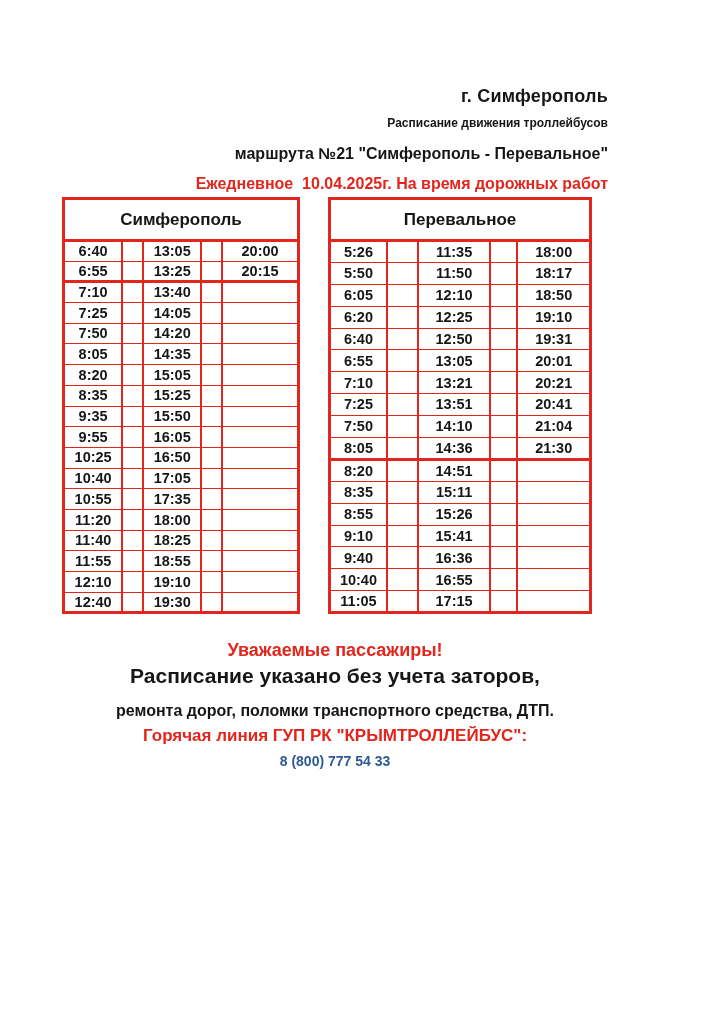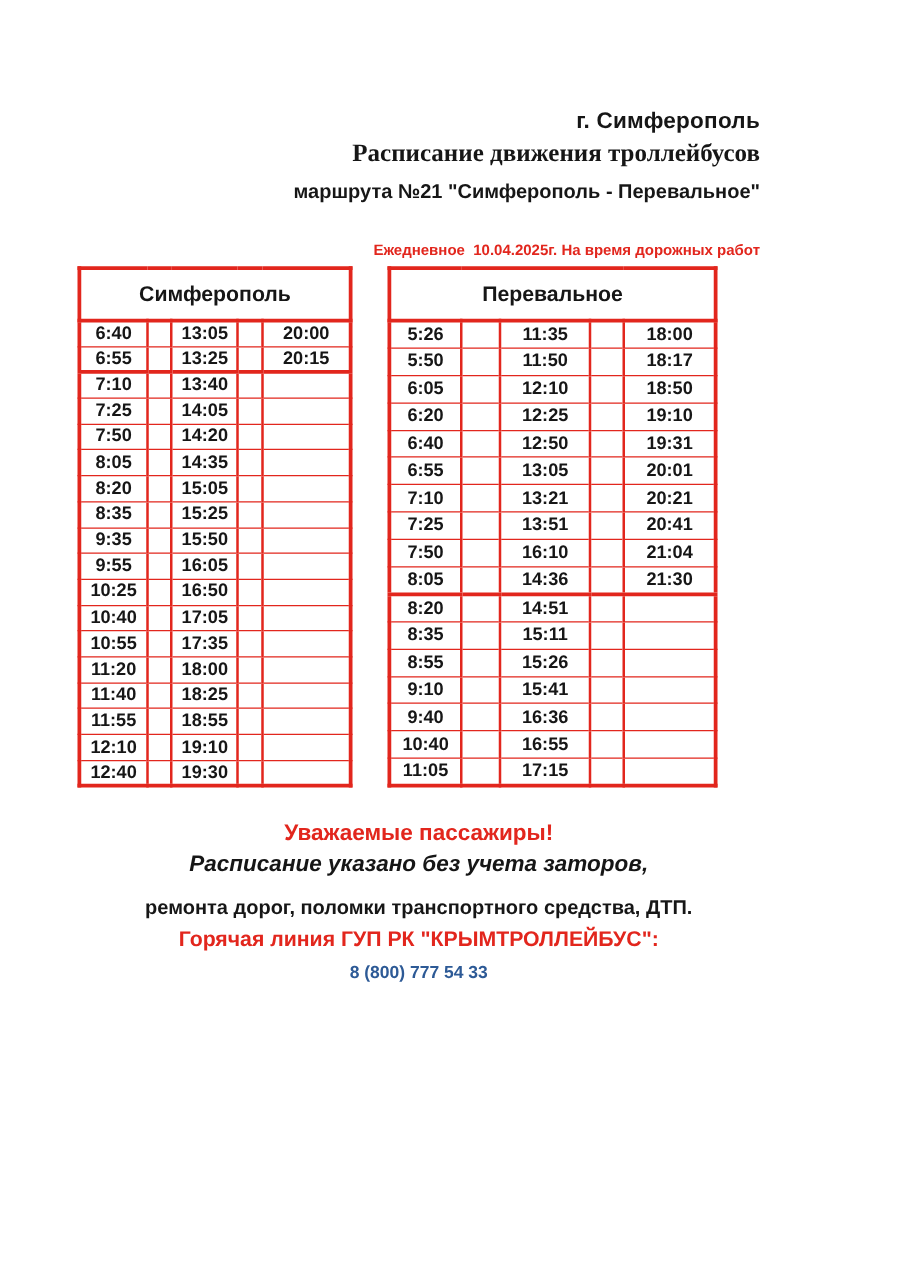--- a/index.html
+++ b/index.html
@@ -13,34 +13,34 @@
     overflow:hidden;
   }
   .content {
     position:absolute;
     left:62px; top:86px;
     width:546px;
   }
   
   .doc-header { text-align:right; }
   .doc-header .city  { font-size:18px; line-height:21px; letter-spacing:.2px; }
-  .doc-header .title { font-size:20px; line-height:19px; margin-top:7px;font-family:Liberation Serif, serif; }
+  .doc-header .title { font-size:12px; line-height:19px; margin-top:7px; }
   .doc-header .route { font-size:16px; line-height:19px; margin-top:11px; }
   .doc-header .note  {
-    font-size:12px; line-height:18px; margin-top:28px;
+    font-size:16px; line-height:18px; margin-top:12px;
     color:var(--red); white-space:pre-wrap;
   }
   
   .tables { display:flex; margin-top:4px; }
   table.tt {
     border-collapse:collapse;
     table-layout:fixed;
     border:3px solid var(--red);
   }
-  table.tt-left  { width:220px; }
+  table.tt-left  { width:238px; }
   table.tt-right { width:264px; margin-left:28px; }
   .tt th {
     border:3px solid var(--red);
     height:42px;
     font-size:17px;
     text-align:center;
     vertical-align:middle;
     color:#161616;
   }
   .tt td {
@@ -52,21 +52,21 @@
     line-height:1;
     text-align:center;
     vertical-align:middle;
     padding:0;
     overflow:hidden;
   }
   .tt tr.thick td { border-bottom-width:3px; }
   
   .doc-footer { margin-top:25px; text-align:center; }
   .doc-footer .f-head  { color:var(--red); font-size:18px; line-height:22px; }
-  .doc-footer .f-line1 { font-size:18px; line-height:19px; margin-top:5px;font-style:italic; }
+  .doc-footer .f-line1 { font-size:21px; line-height:19px; margin-top:5px; }
   .doc-footer .f-line2 { font-size:16px; line-height:19px; margin-top:16px; }
   .doc-footer .f-hot   { color:var(--red); font-size:17px; line-height:21px; margin-top:5px; }
   .doc-footer .f-phone { color:var(--blue); font-size:14px; line-height:21px; margin-top:5px; }
 </style>
 </head>
 <body style="--red: #e2261d; --blue: #2d5a96; color: rgb(22, 22, 22);">
 
 <div class="content">
 
   <div class="doc-header">
@@ -285,21 +285,21 @@
           <tr>
             <td>7:25</td>
             <td></td>
             <td>13:51</td>
             <td></td>
             <td>20:41</td>
           </tr>
           <tr>
             <td>7:50</td>
             <td></td>
-            <td>16:10</td>
+            <td>14:10</td>
             <td></td>
             <td>21:04</td>
           </tr>
           <tr class="thick">
             <td>8:05</td>
             <td></td>
             <td>14:36</td>
             <td></td>
             <td>21:30</td>
           </tr>

